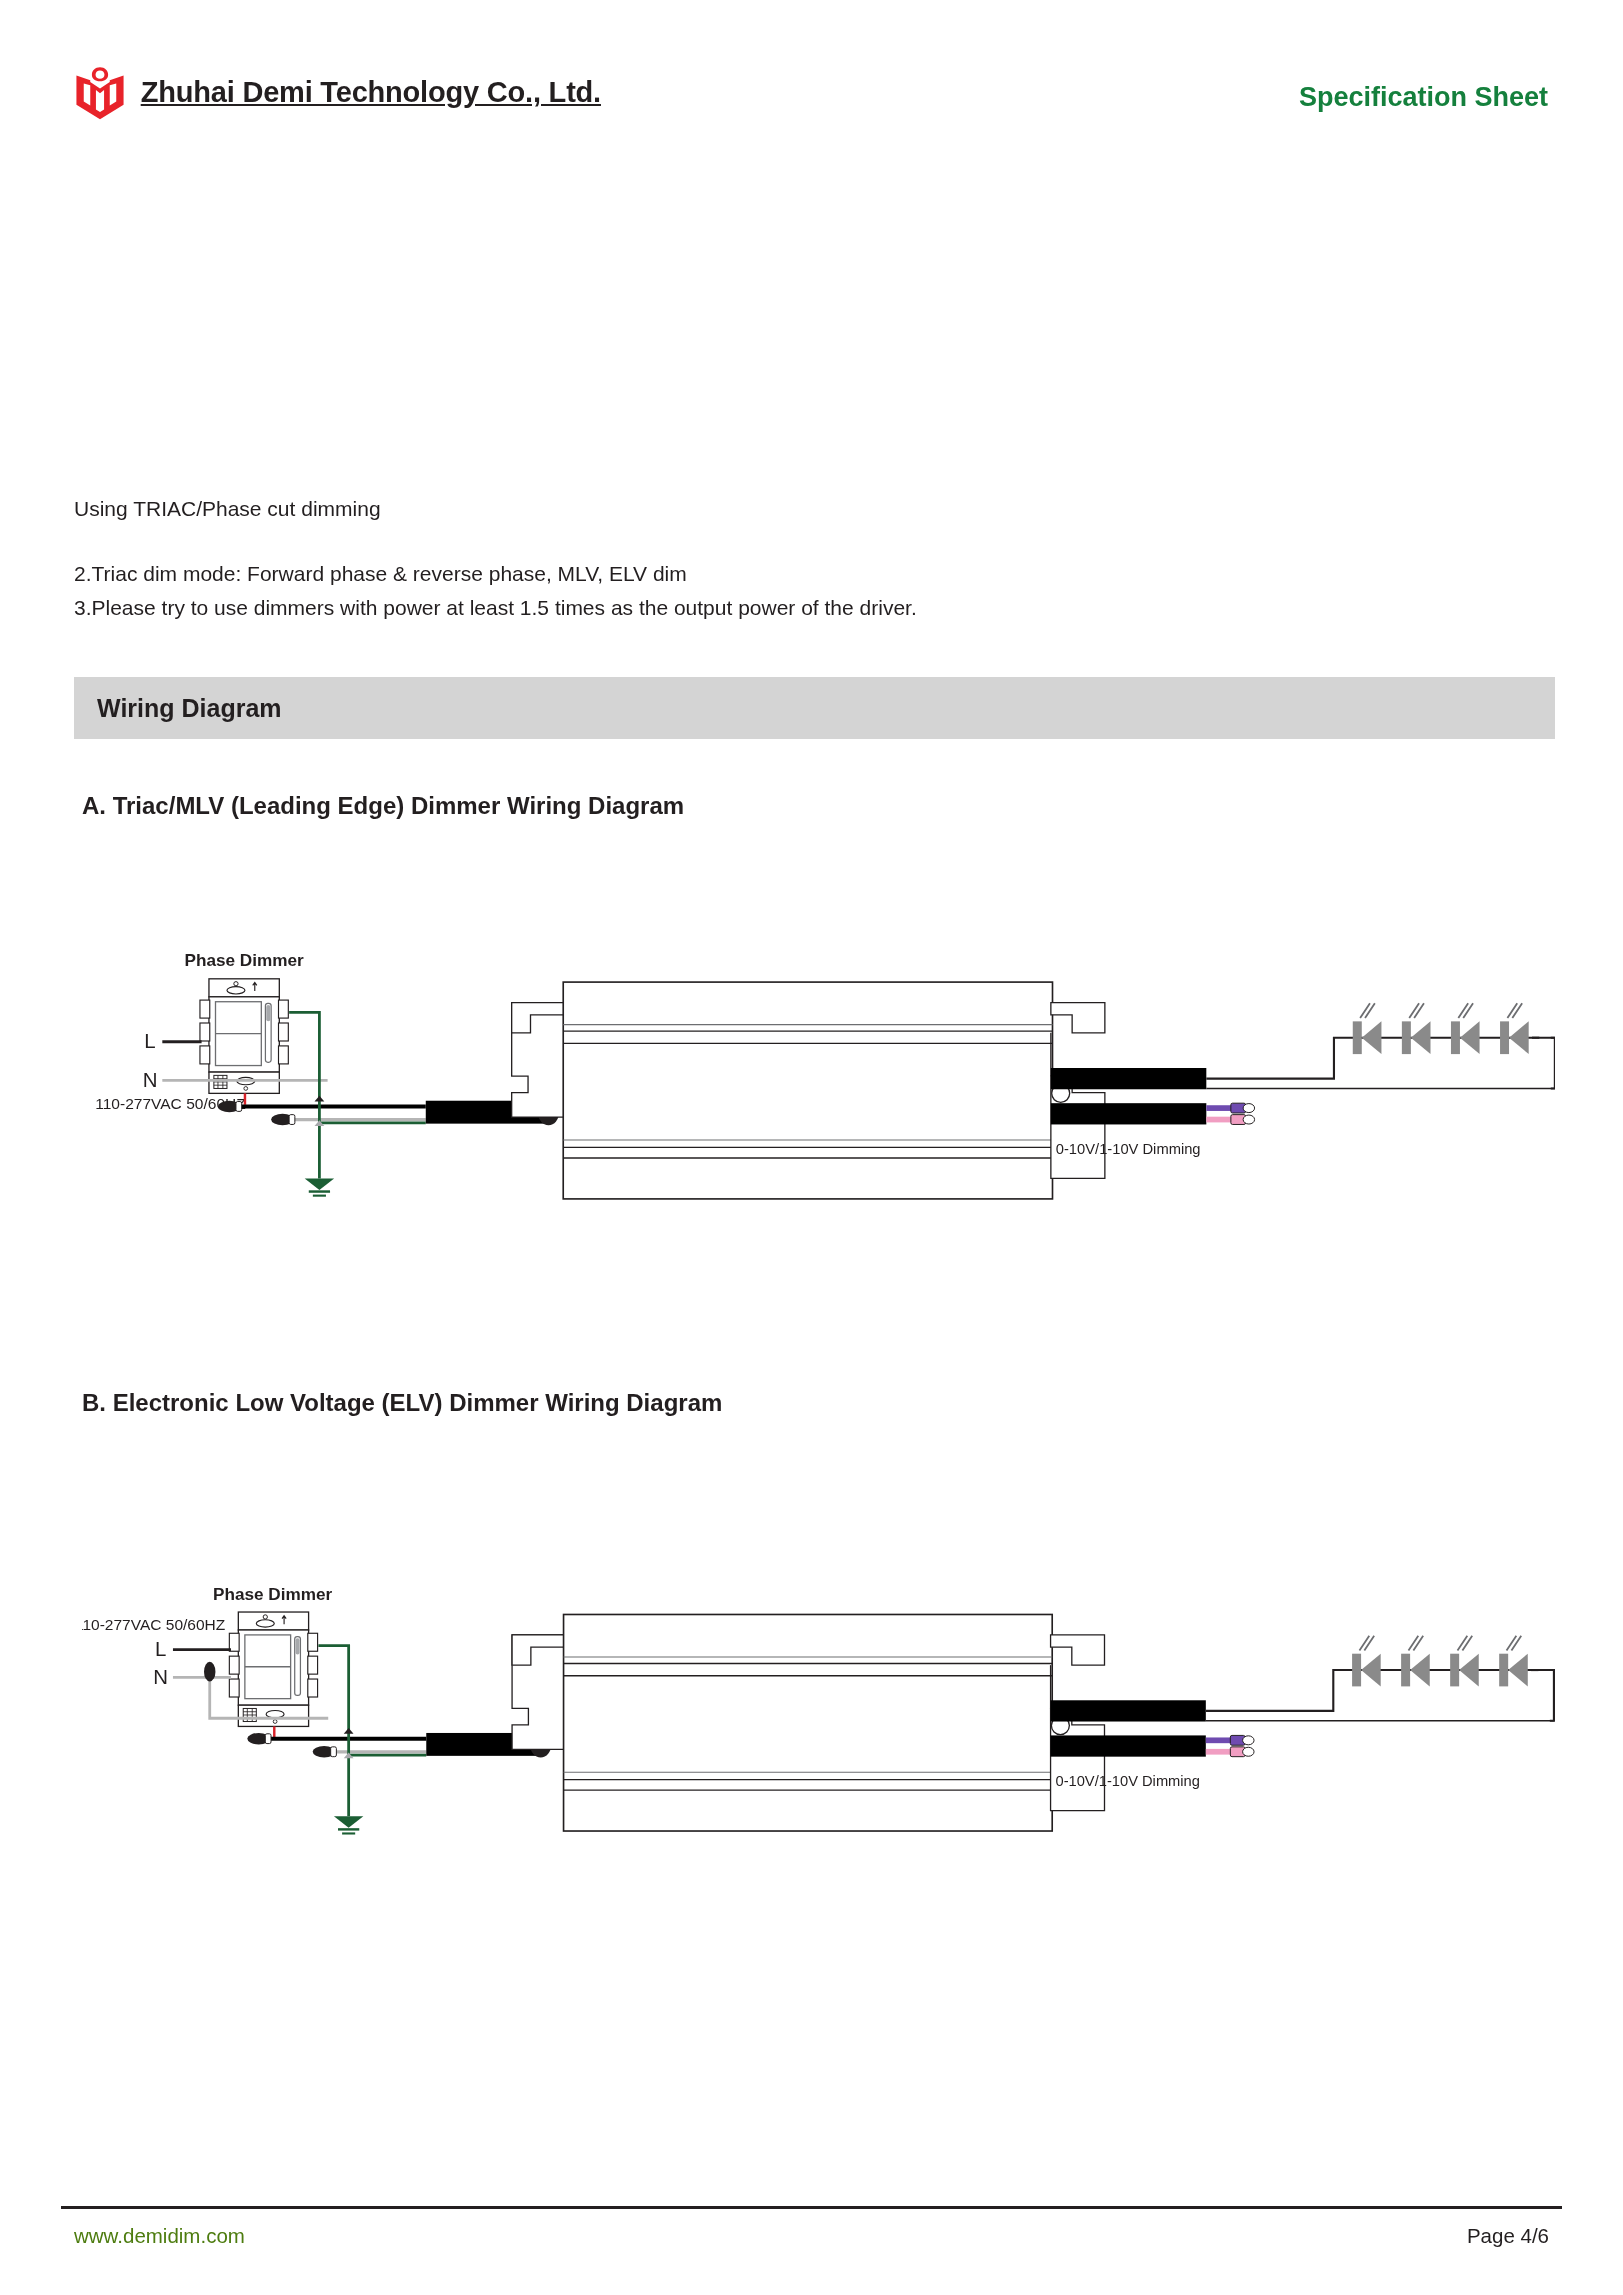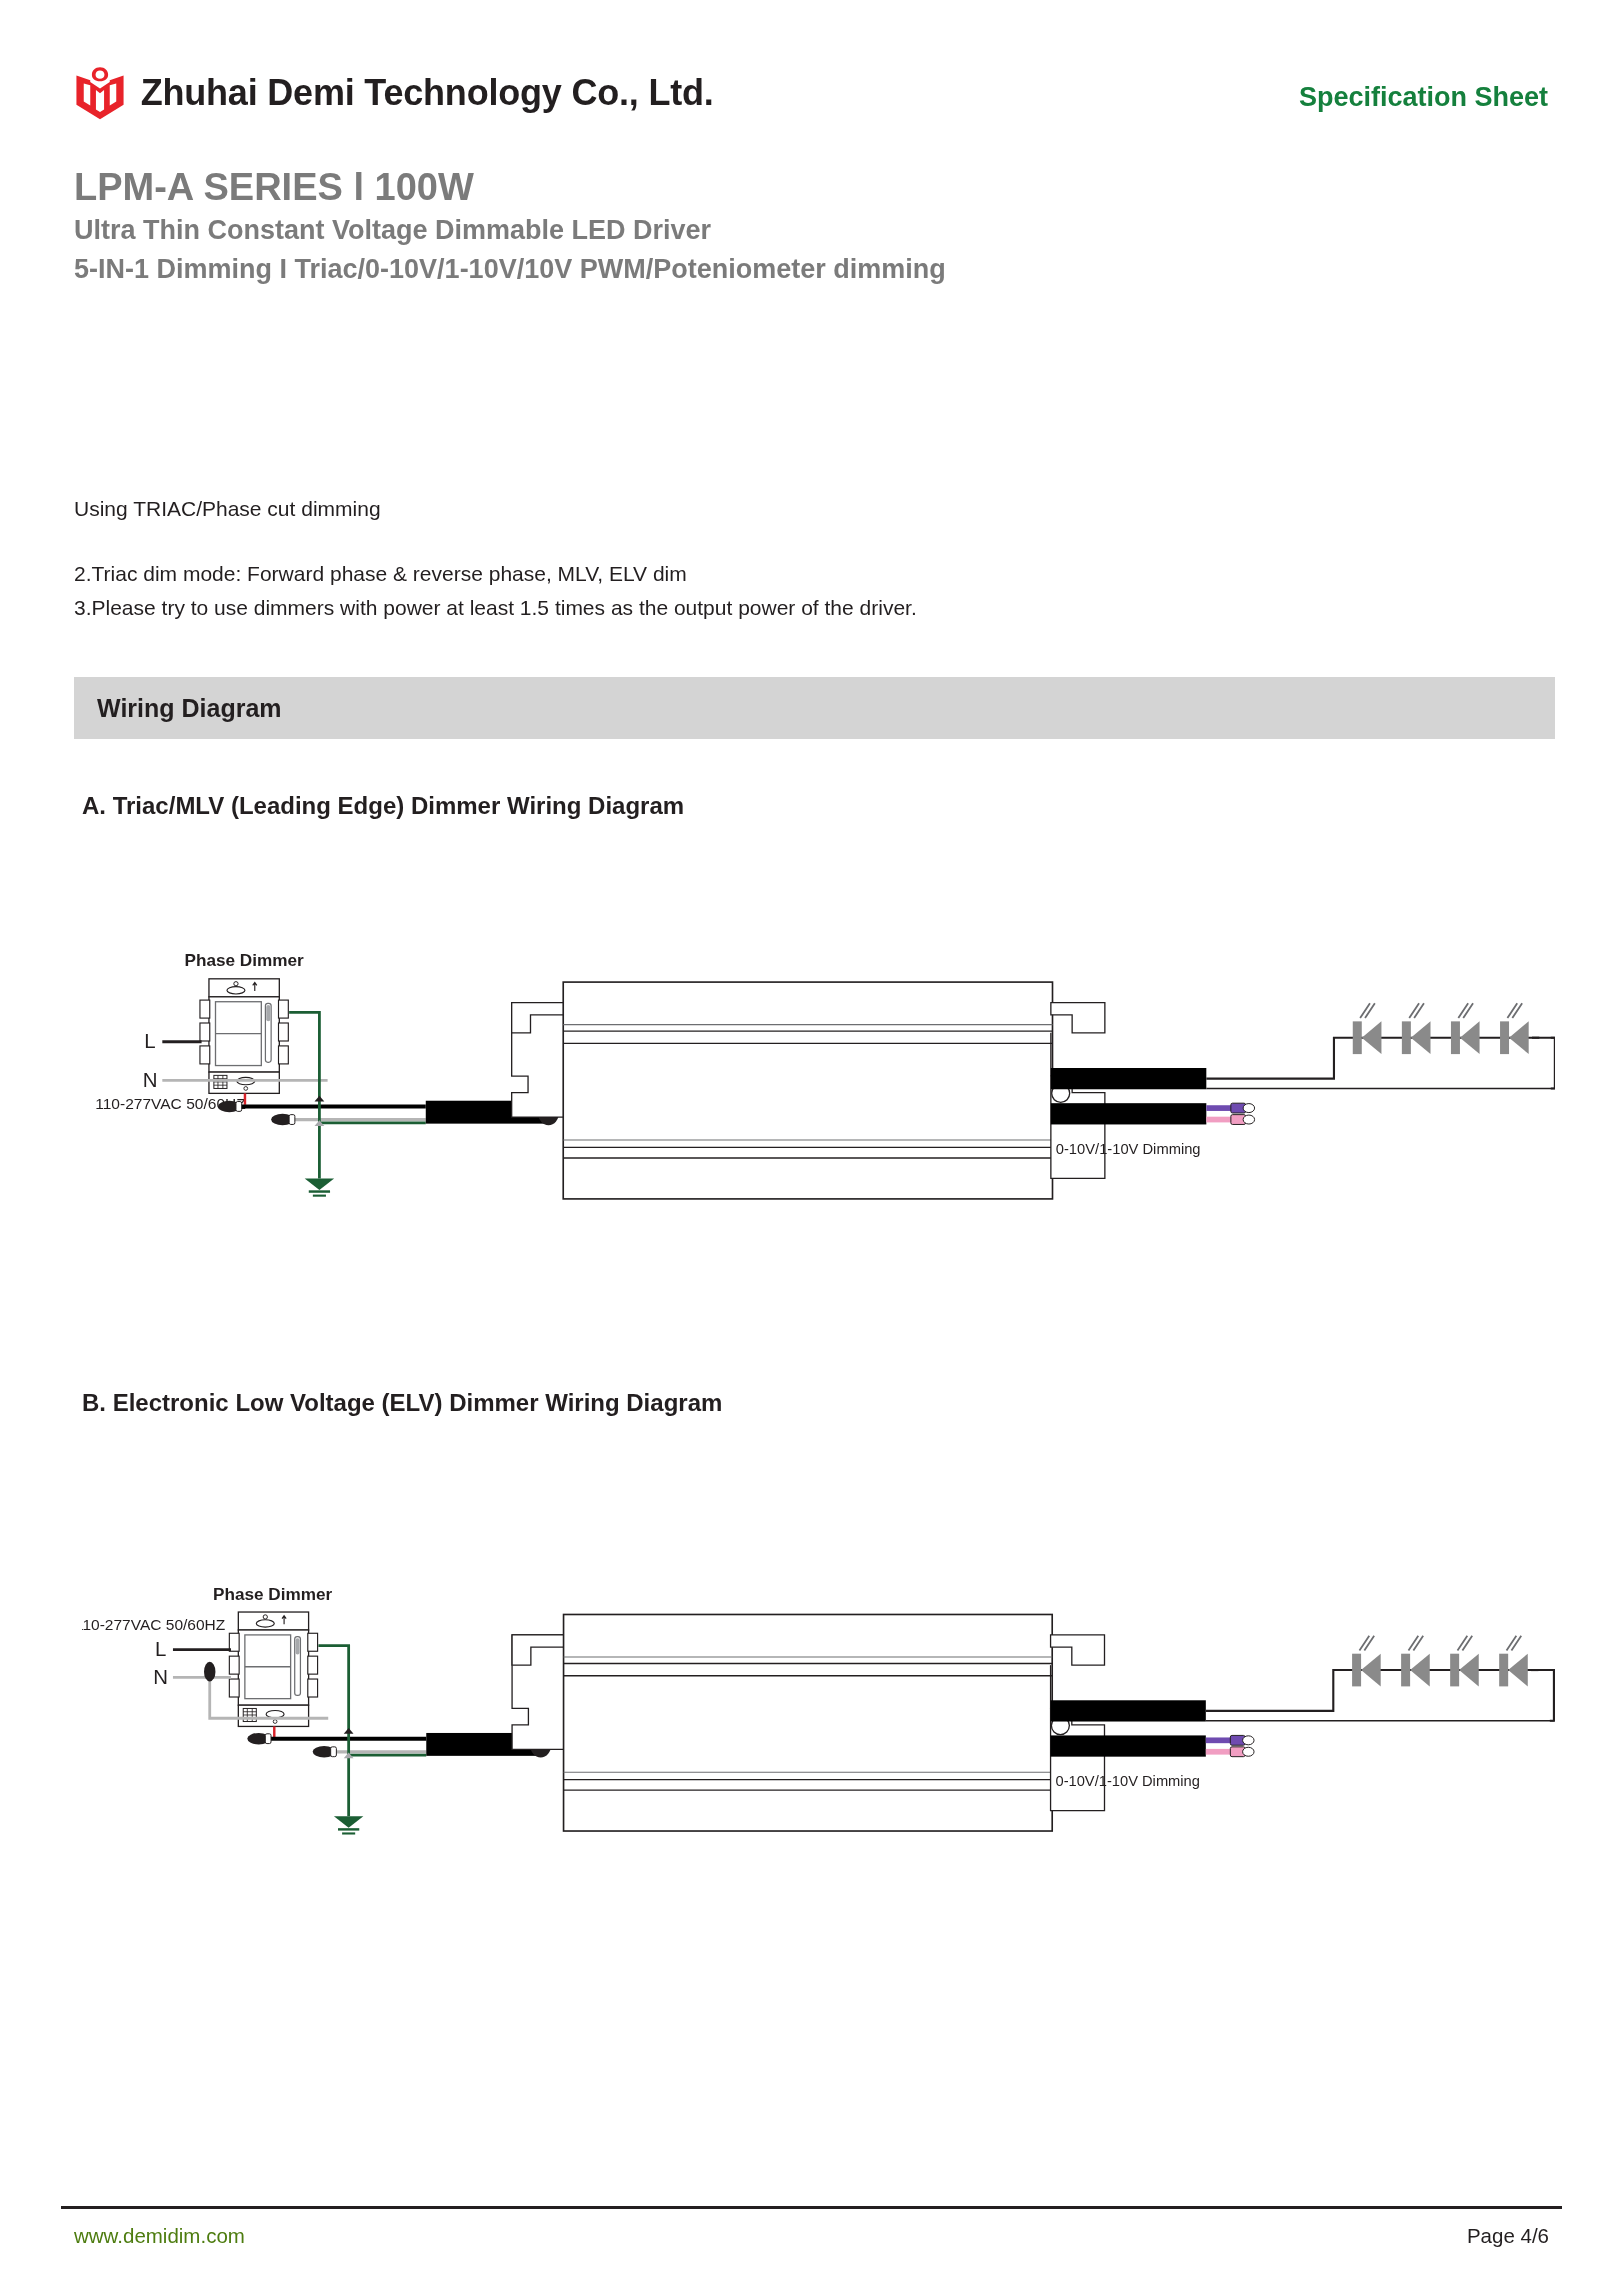--- a/index.html
+++ b/index.html
@@ -34,25 +34,26 @@
     display: flex;
     align-items: center;
     gap: 14.7px;
   }
   .logo-mark {
     width: 52px;
     height: 57px;
     display: block;
   }
   .brand-name {
-    font-size: 36px;
+    font-size: 29px;
     font-weight: bold;
     letter-spacing: -0.2px;
     color: #231f20;
     white-space: nowrap;
+    text-decoration: underline;
   }
   .spec-sheet {
     position: absolute;
     right: 6px;
     top: 18px;
     font-size: 27px;
     font-weight: bold;
     color: #15803d;
     white-space: nowrap;
   }
@@ -175,25 +176,20 @@
         <path d="M3 14 L3 50 L32 68 L61 50 L61 14 L44 20 L44 22 L32 30 L20 22 L20 20 Z" fill="#e8232a"></path>
         <path d="M12 24 L12 46 L20 51 L20 26 Z" fill="#ffffff"></path>
         <path d="M52 24 L52 46 L44 51 L44 26 Z" fill="#ffffff"></path>
         <path d="M27 32 L27 56 L32 59 L37 56 L37 32 L32 36 Z" fill="#ffffff"></path>
       </svg>
       <div class="brand-name">Zhuhai Demi Technology Co., Ltd.</div>
     </div>
     <div class="spec-sheet">Specification Sheet</div>
   </div>
 
-  <div class="titles">
-    <div class="title-main">LPM-A SERIES l 100W</div>
-    <div class="title-sub1">Ultra Thin Constant Voltage Dimmable LED Driver</div>
-    <div class="title-sub2">5-IN-1 Dimming I  Triac/0-10V/1-10V/10V PWM/Poteniometer dimming</div>
-  </div>
 
 
   <div class="body-text" style="top:478px;">Using TRIAC/Phase cut dimming</div>
 
   <div class="list-line" style="top:562px;">2.Triac dim mode: Forward phase &amp; reverse phase, MLV, ELV dim</div>
   <div class="list-line" style="top:596px;">3.Please try to use dimmers with power at least 1.5 times as the output power of the driver.</div>
 
   <div class="section-bar" style="top:677px;">
     <div class="section-bar-label">Wiring Diagram</div>
   </div>

